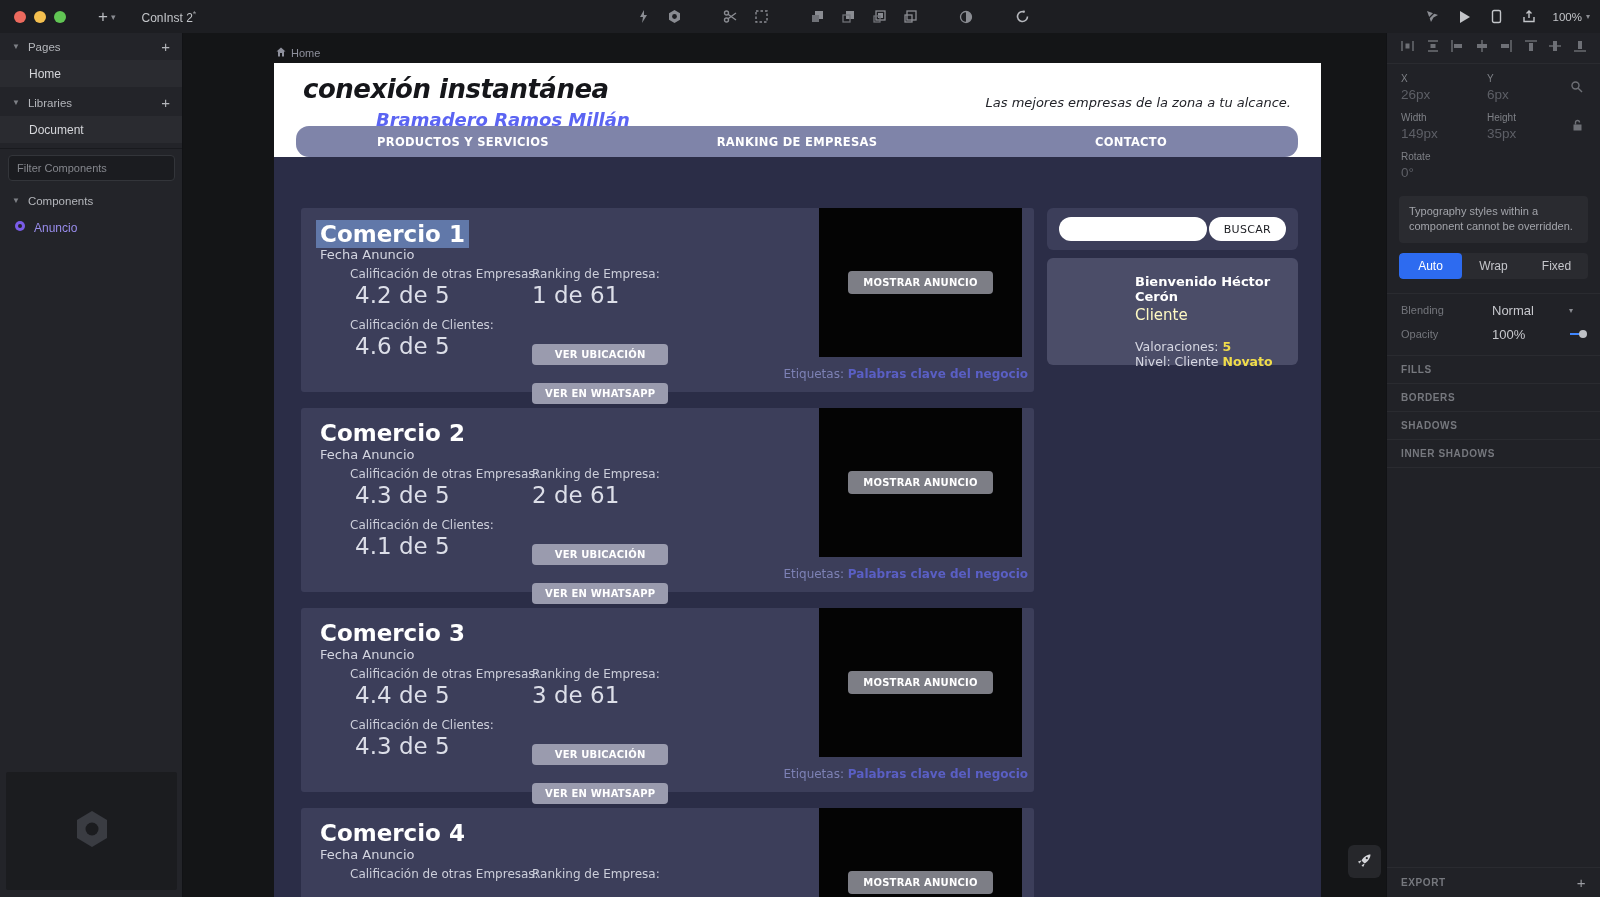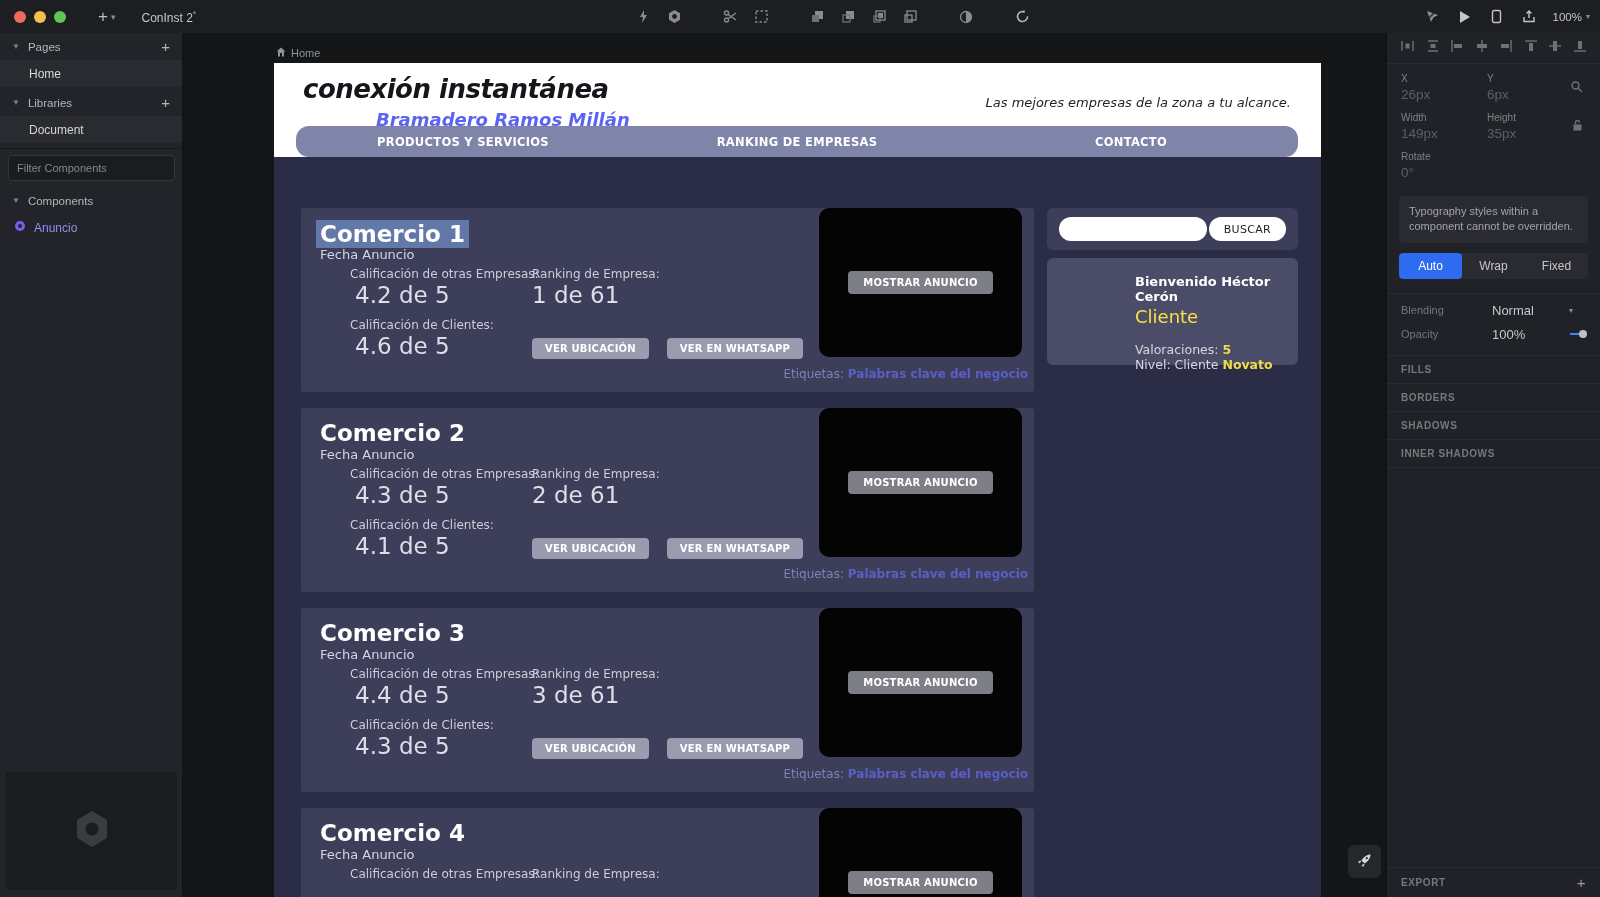--- a/index.html
+++ b/index.html
@@ -70,46 +70,46 @@
   .card { position:relative; margin:0 0 16px 27px; width:733px; height:184px;
     background:#3c3e5a; border-radius:3px; font-family:"DejaVu Sans", sans-serif; }
   .c-title { position:absolute; left:19px; top:4px; font-size:23px; font-weight:bold; color:#ffffff;margin-top:8px; }
   .c-title.hl { background:rgba(110,140,196,0.75); padding:1px 4px; margin-left:-4px; }
   .c-fecha { position:absolute; left:19px; top:39px; font-size:13px; color:#d3d5e0; }
   .c-lab { position:absolute; font-size:12px; color:#ccceda; }
   .c-val { position:absolute; font-size:23px; color:#dcdee8; font-weight:normal; }
   .lab1{left:49px; top:59px;} .val1{left:54px; top:74px;}
   .lab2{left:231px; top:59px;} .val2{left:231px; top:74px;}
   .lab3{left:49px; top:110px;} .val3{left:54px; top:125px;}
-  .c-buttons { position:absolute; left:231px; top:130px; display:flex; gap:18px; }
+  .c-buttons { position:absolute; left:231px; top:136px; display:flex; gap:18px;flex-direction:column; }
   .pill-btn { background:#9a9bae; color:#ffffff; font-weight:bold; font-size:10px;
     padding:5px 13px; border-radius:4px; border:none; letter-spacing:0.2px;
     font-family:"DejaVu Sans", sans-serif; }
   .c-img { position:absolute; left:518px; top:0; width:203px; height:149px; background:#040404;
-    display:flex; align-items:center; justify-content:center;border-radius:10px; }
+    display:flex; align-items:center; justify-content:center; }
   .show-btn { background:#7d7e86; color:#ffffff; font-weight:bold; font-size:10px;
     padding:6px 15px; border-radius:4px; border:none; letter-spacing:0.2px;
     font-family:"DejaVu Sans", sans-serif; }
   .c-tags { position:absolute; right:6px; top:159px; font-size:12px; }
   .c-tags .t-lab { color:#7d81b5; }
   .c-tags .t-link { color:#5a5fc4; font-weight:bold; }
 
   #search-box { position:absolute; left:773px; top:51px; width:251px; height:42px;
     background:#3c3e5a; border-radius:6px; }
   #site-search-input { position:absolute; left:12px; top:9px; width:148px; height:24px;
     border-radius:13px; border:none; background:#ffffff; outline:none; padding:0 10px;
     font-family:"DejaVu Sans", sans-serif; font-size:12px; }
   #buscar-btn { position:absolute; right:12px; top:9px; height:24px; border-radius:13px;
     border:none; background:#ffffff; color:#1c1d22; font-weight:normal; font-size:11px;
     padding:0 15px; font-family:"DejaVu Sans", sans-serif; letter-spacing:0.3px; }
   #welcome-card { position:absolute; left:773px; top:101px; width:251px; height:107px;
     background:#4b4d68; border-radius:6px; padding:16px 0 15px 88px;
     font-family:"DejaVu Sans", sans-serif; }
   #welcome-title { font-size:13px; font-weight:bold; color:#ffffff; }
-  #welcome-role { font-size:18px; color:#fde047; margin-top:2px; }
+  #welcome-role { font-size:15px; color:#fef9c3; margin-top:2px; }
   .w-line { font-size:12.5px; color:#d6d7e2; }
   .w-spacer { height:15px; }
   .w-val { color:#f0dc4a; font-weight:bold; }
 
   
   #right-sidebar { position:absolute; top:33px; right:0; width:214px; bottom:0;
     background:#212227; border-left:1px solid #111215; z-index:20; }
   #align-row { height:31px; display:flex; align-items:center; justify-content:space-between;
     padding:0 13px; border-bottom:1px solid #2a2b30; }
   #geometry { padding:9px 14px 2px; display:grid; grid-template-columns:86px 78px 18px;

